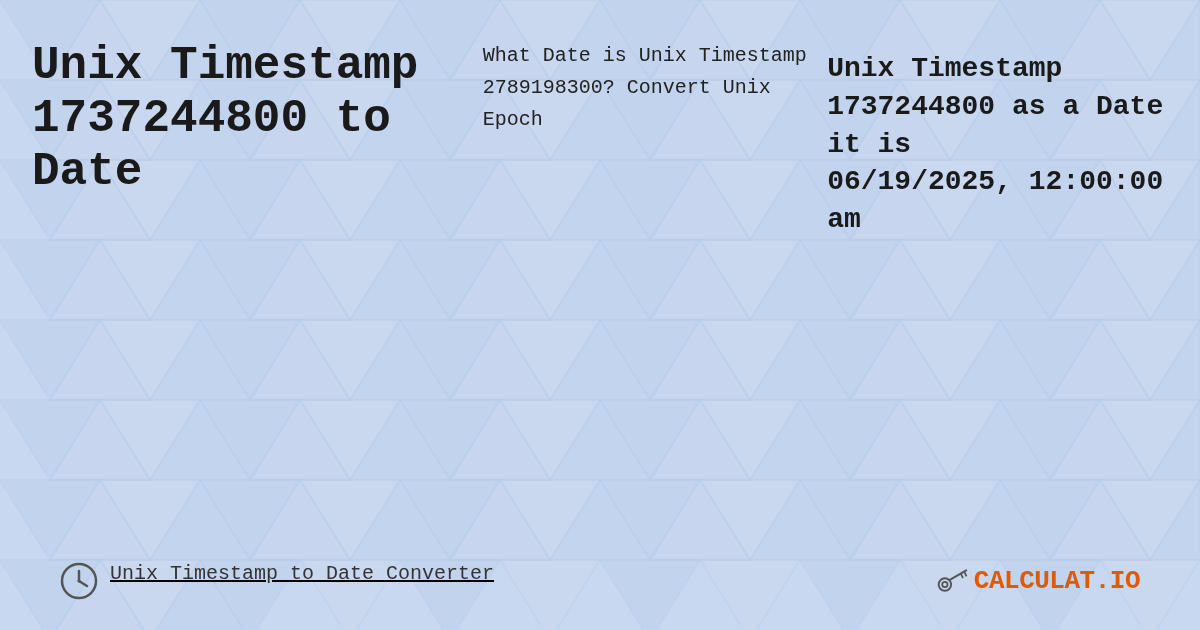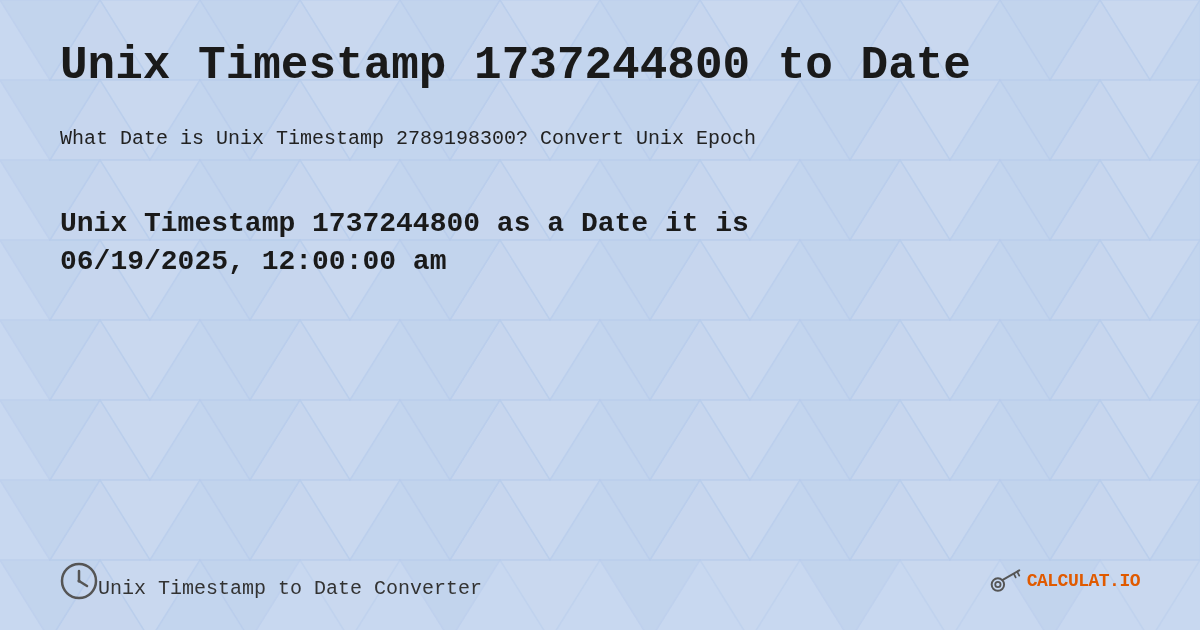--- a/index.html
+++ b/index.html
@@ -23,23 +23,23 @@
     }
 
     .bg-pattern svg {
       width: 100%;
       height: 100%;
     }
 
     .content {
       position: relative;
       z-index: 10;
-      padding: 40px 60px;
+      padding: 40px 32px;
       display: flex;
-      flex-direction: column;
+      flex-direction: row;
       height: 100%;
     }
 
     .main-title {
       font-size: 46px;
       font-weight: 900;
       color: #1a1a1a;
       margin-bottom: 30px;
       line-height: 1.15;
       font-family: 'Courier New', Courier, monospace;
@@ -73,21 +73,23 @@
       bottom: 30px;
       left: 60px;
       right: 60px;
       display: flex;
       align-items: center;
       justify-content: space-between;
     }
 
     .footer-left {
       display: flex;
-      align-items: flex-end;
+      align-items: flex-start;
+      gap: 12px;
+      text-decoration: underline;
     }
 
     .clock-icon {
       width: 38px;
       height: 38px;
       color: #555;
     }
 
     .footer-label {
       font-size: 20px;
@@ -102,21 +104,21 @@
       gap: 6px;
     }
 
     .logo-icon {
       width: 32px;
       height: 32px;
       color: #555;
     }
 
     .logo-text {
-      font-size: 18px;
+      font-size: 26px;
       font-weight: 700;
       color: #1a1a1a;
       font-family: 'Courier New', Courier, monospace;
       letter-spacing: -0.5px;
     }
 
     .logo-text span {
       color: #e05a00;
     }
   </style>

